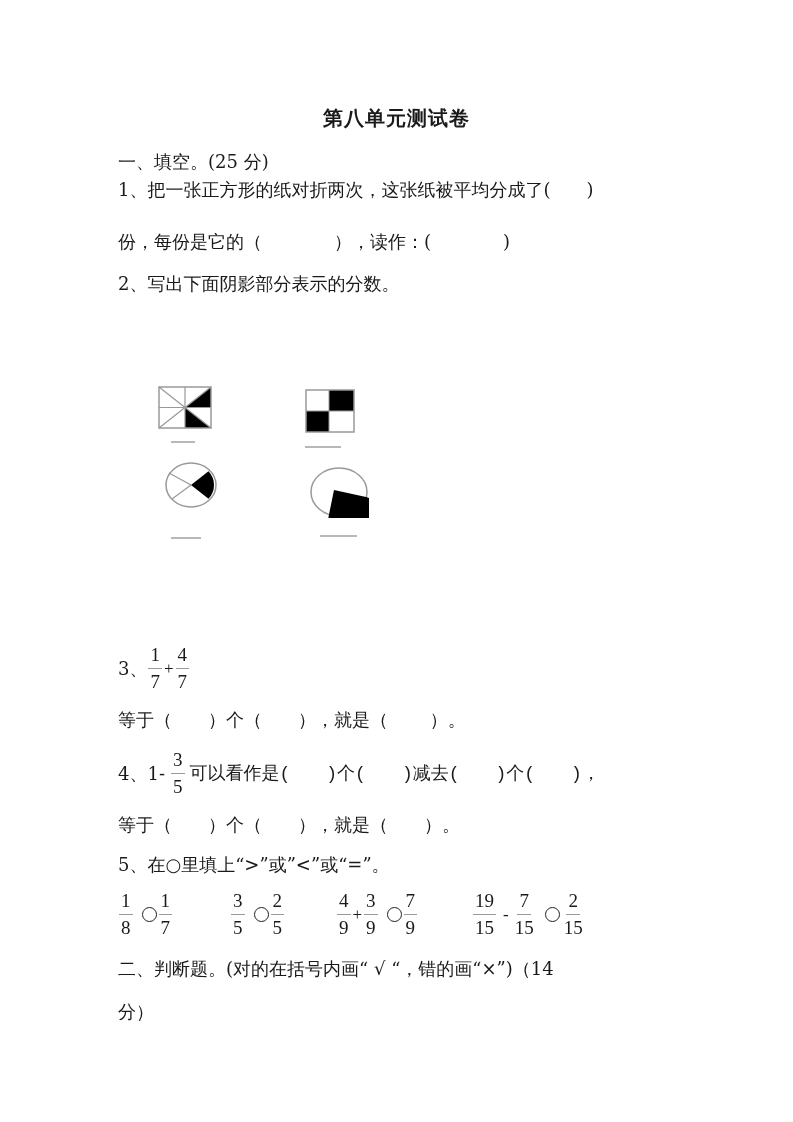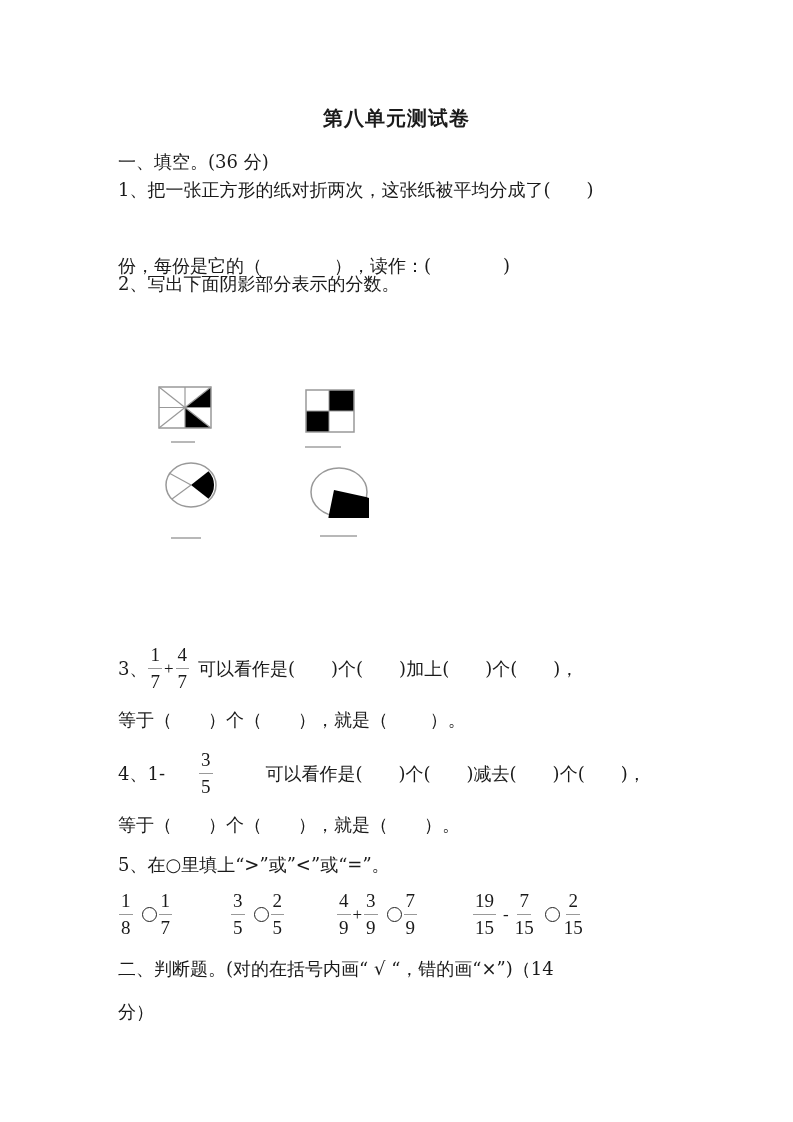--- a/index.html
+++ b/index.html
@@ -16,24 +16,24 @@
   .cmp-row { left: 118px; top: 890px; display: flex; align-items: center; }
   .cmp-item { display: flex; align-items: center; }
   .fig { position: absolute; }
   .blank-line { position: absolute; height: 2px; background: #b8b8b8; }
 </style>
 </head>
 <body>
 
 <div class="abs title">第八单元测试卷</div>
 
-<div class="abs line" style="top:150px;">一、填空。(36 分)</div>
+<div class="abs line" style="top:150px;">一、填空。(25 分)</div>
 
 <div class="abs line" style="top:178px;">1、把一张正方形的纸对折两次，这张纸被平均分成了(　　)</div>
-<div class="abs line" style="top:230px;margin-top:24px;">份，每份是它的（　　　　），读作：(　　　　)</div>
+<div class="abs line" style="top:230px;">份，每份是它的（　　　　），读作：(　　　　)</div>
 
 <div class="abs line" style="top:272px;">2、写出下面阴影部分表示的分数。</div>
 
 <div class="fig" style="left:157px; top:385px;">
   <svg width="56" height="45" viewBox="0 0 56 45">
     <polygon points="28,22.5 54,2 54,22.5" fill="#000"></polygon>
     <polygon points="28,22.5 54,43 28,43" fill="#000"></polygon>
     <rect x="2" y="2" width="52" height="41" fill="none" stroke="#999" stroke-width="1.5"></rect>
     <line x1="28" y1="2" x2="28" y2="43" stroke="#999" stroke-width="1.2"></line>
     <line x1="2" y1="22.5" x2="54" y2="22.5" stroke="#999" stroke-width="1.2"></line>
@@ -76,31 +76,30 @@
   <span>3、</span>
   <span class="frac">
     <span class="num">1</span>
     <span class="den">7</span>
   </span>
   <span class="op">+</span>
   <span class="frac">
     <span class="num">4</span>
     <span class="den">7</span>
   </span>
-  <span style="margin-left:8px;">可以看作是(　　)个(　　)加上(　　)个(　　)，</span>
 </div>
 <div class="abs line" style="top:708px;">等于（　　）个（　　），就是（　　 ）。</div>
 
-<div class="abs line" style="top:749px; display:flex; align-items:center;gap:28px;">
+<div class="abs line" style="top:749px; display:flex; align-items:center;">
   <span>4、1-</span>
   <span class="frac" style="margin-left:6px;">
     <span class="num">3</span>
     <span class="den">5</span>
   </span>
-  <span style="margin-left:24px;">可以看作是(　　)个(　　)减去(　　)个(　　)，</span>
+  <span style="margin-left:4px;font-family:Liberation Mono, monospace;">可以看作是(　　)个(　　)减去(　　)个(　　)，</span>
 </div>
 <div class="abs line" style="top:813px;">等于（　　）个（　　），就是（　　）。</div>
 
 <div class="abs line" style="top:853px;">5、在○里填上“&gt;”或”&lt;”或“=”。</div>
 
 <div class="abs cmp-row">
   <div class="cmp-item" style="width:112px;">
     <span class="frac">
       <span class="num">1</span>
       <span class="den">8</span>

